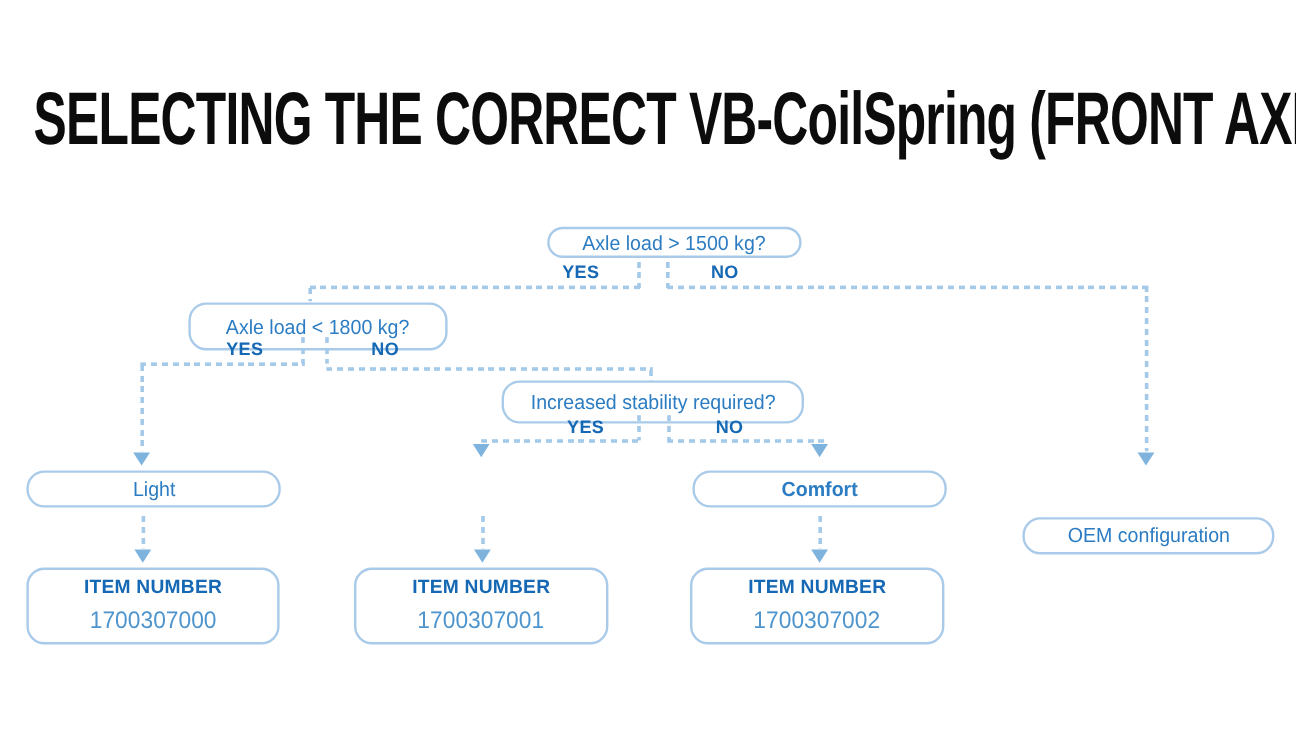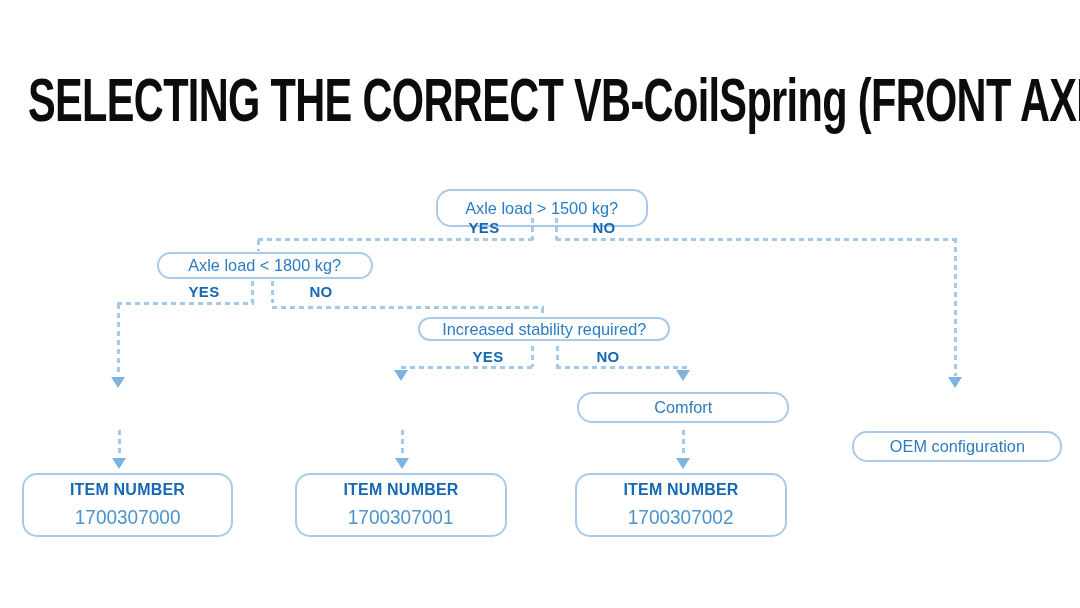--- a/index.html
+++ b/index.html
@@ -58,65 +58,68 @@
   .item-heading{color:var(--strong);font-weight:700;font-size:16px;letter-spacing:0.2px;}
   .item-number{color:var(--number);font-size:20px;transform:scaleX(0.95);}
 </style>
 </head>
 <body>
 
 <div class="stage">
 
   <div class="title">SELECTING THE CORRECT VB-CoilSpring (FRONT AXLE)</div>
 
-  <div class="pill" style="left:436px;top:189px;width:212px;height:38px;">
+  <div class="pill" style="left:456px;top:189px;width:212px;height:26px;">
     <span class="qtext">Axle load &gt; 1500 kg?</span>
   </div>
   <div class="yn" style="left:458px;top:219px;width:52px;">YES</div>
   <div class="yn" style="left:582px;top:219px;width:44px;">NO</div>
   <div class="dash-v" style="left:531px;top:218px;height:22px;"></div>
   <div class="dash-v" style="left:555px;top:218px;height:22px;"></div>
 
   <div class="dash-h" style="left:258px;top:238px;width:276px;"></div>
   <div class="dash-v" style="left:257px;top:240px;height:11px;"></div>
 
   <div class="dash-h" style="left:556px;top:238px;width:401px;"></div>
   <div class="dash-v" style="left:954px;top:238px;height:138px;"></div>
   <div class="tri" style="left:948px;top:377px;"></div>
 
-  <div class="pill" style="left:157px;top:252px;width:216px;height:27px;">
+  <div class="pill" style="left:157px;top:252px;width:216px;height:40px;">
     <span class="qtext">Axle load &lt; 1800 kg?</span>
   </div>
   <div class="yn" style="left:178px;top:283px;width:52px;">YES</div>
   <div class="yn" style="left:297px;top:283px;width:48px;">NO</div>
   <div class="dash-v" style="left:251px;top:281px;height:22px;"></div>
   <div class="dash-v" style="left:271px;top:281px;height:22px;"></div>
 
   <div class="dash-h" style="left:117px;top:302px;width:137px;"></div>
   <div class="dash-v" style="left:117px;top:304px;height:72px;"></div>
   <div class="tri" style="left:111px;top:377px;"></div>
 
   <div class="dash-h" style="left:272px;top:306px;width:272px;"></div>
   <div class="dash-v" style="left:541px;top:308px;height:9px;"></div>
 
-  <div class="pill" style="left:418px;top:317px;width:252px;height:24px;">
+  <div class="pill" style="left:418px;top:317px;width:252px;height:36px;">
     <span class="qtext">Increased stability required?</span>
   </div>
   <div class="yn" style="left:462px;top:348px;width:52px;">YES</div>
   <div class="yn" style="left:584px;top:348px;width:48px;">NO</div>
   <div class="dash-v" style="left:531px;top:346px;height:21px;"></div>
   <div class="dash-v" style="left:556px;top:346px;height:21px;"></div>
 
   <div class="dash-h" style="left:401px;top:366px;width:133px;"></div>
   <div class="tri" style="left:394px;top:370px;"></div>
 
   <div class="dash-h" style="left:556px;top:366px;width:131px;"></div>
   <div class="tri" style="left:676px;top:370px;"></div>
 
-  <div class="pill" style="left:577px;top:392px;width:212px;height:31px;">
+  <div class="pill" style="left:22px;top:392px;width:212px;height:31px;">
+    <span class="qtext">Light</span>
+  </div>
+  <div class="pill" style="left:577px;top:392px;width:212px;height:31px;font-weight:bold;">
     <span class="qtext">Comfort</span>
   </div>
   <div class="pill" style="left:852px;top:392px;width:210px;height:31px;margin-top:39px;">
     <span class="qtext">OEM configuration</span>
   </div>
 
   <div class="dash-v" style="left:118px;top:430px;height:27px;"></div>
   <div class="tri" style="left:112px;top:458px;"></div>
   <div class="dash-v" style="left:401px;top:430px;height:27px;"></div>
   <div class="tri" style="left:395px;top:458px;"></div>

